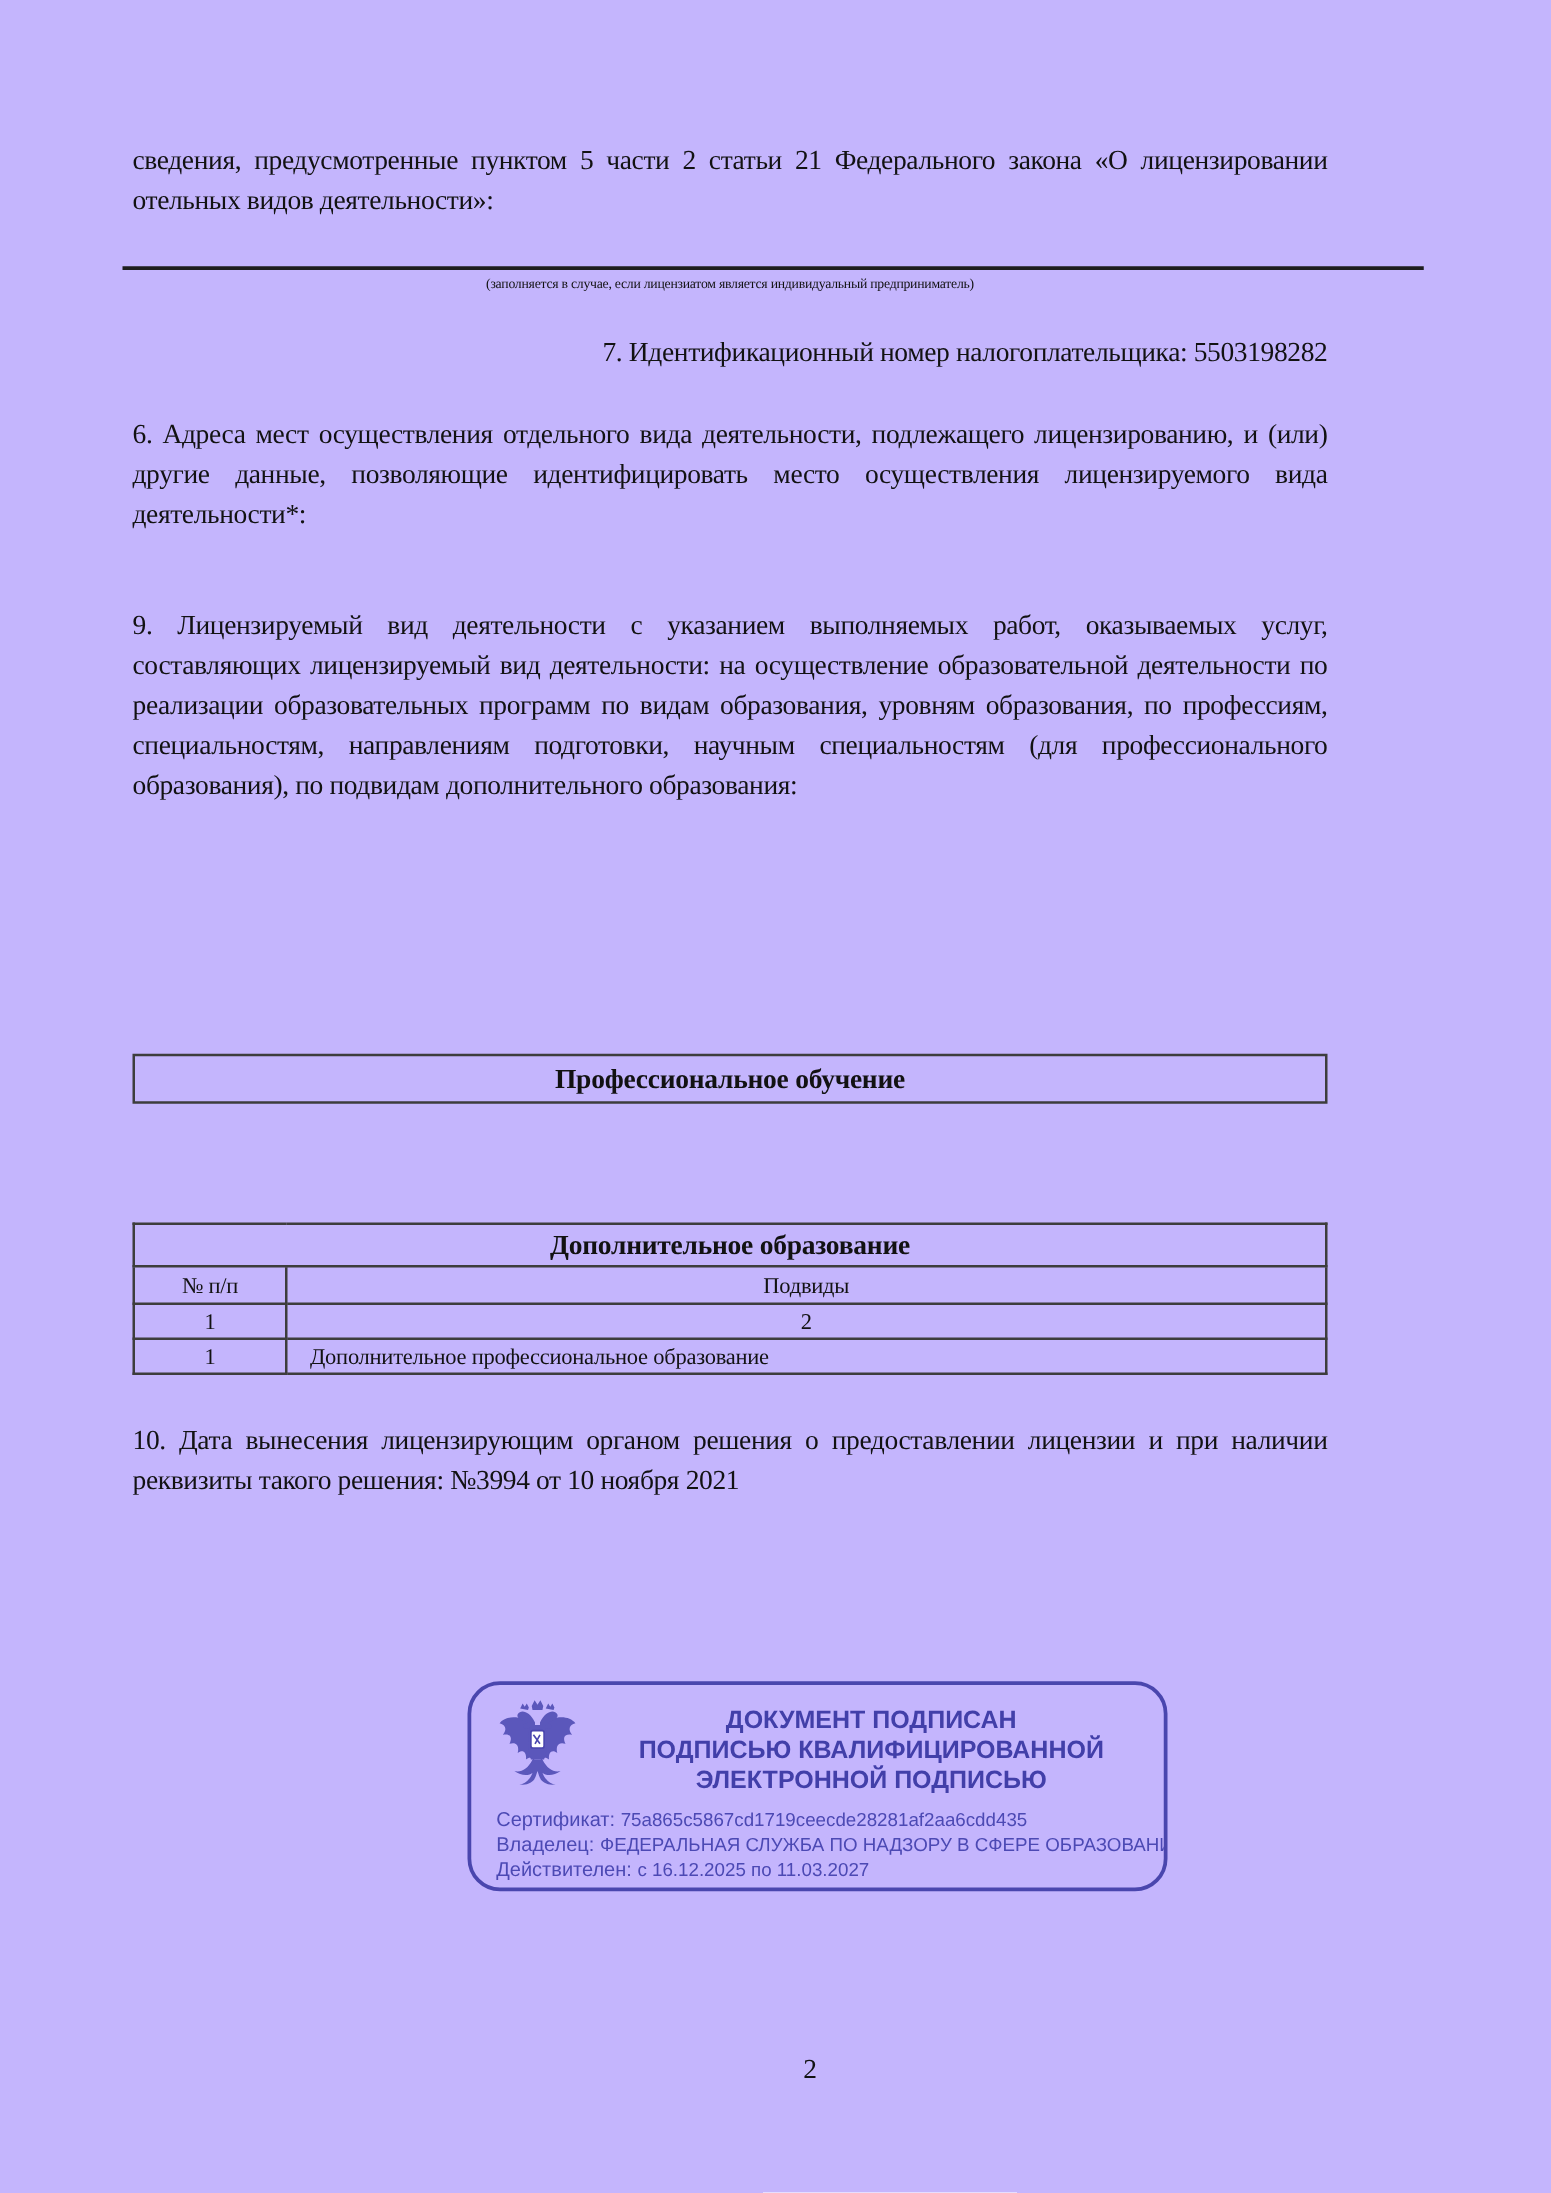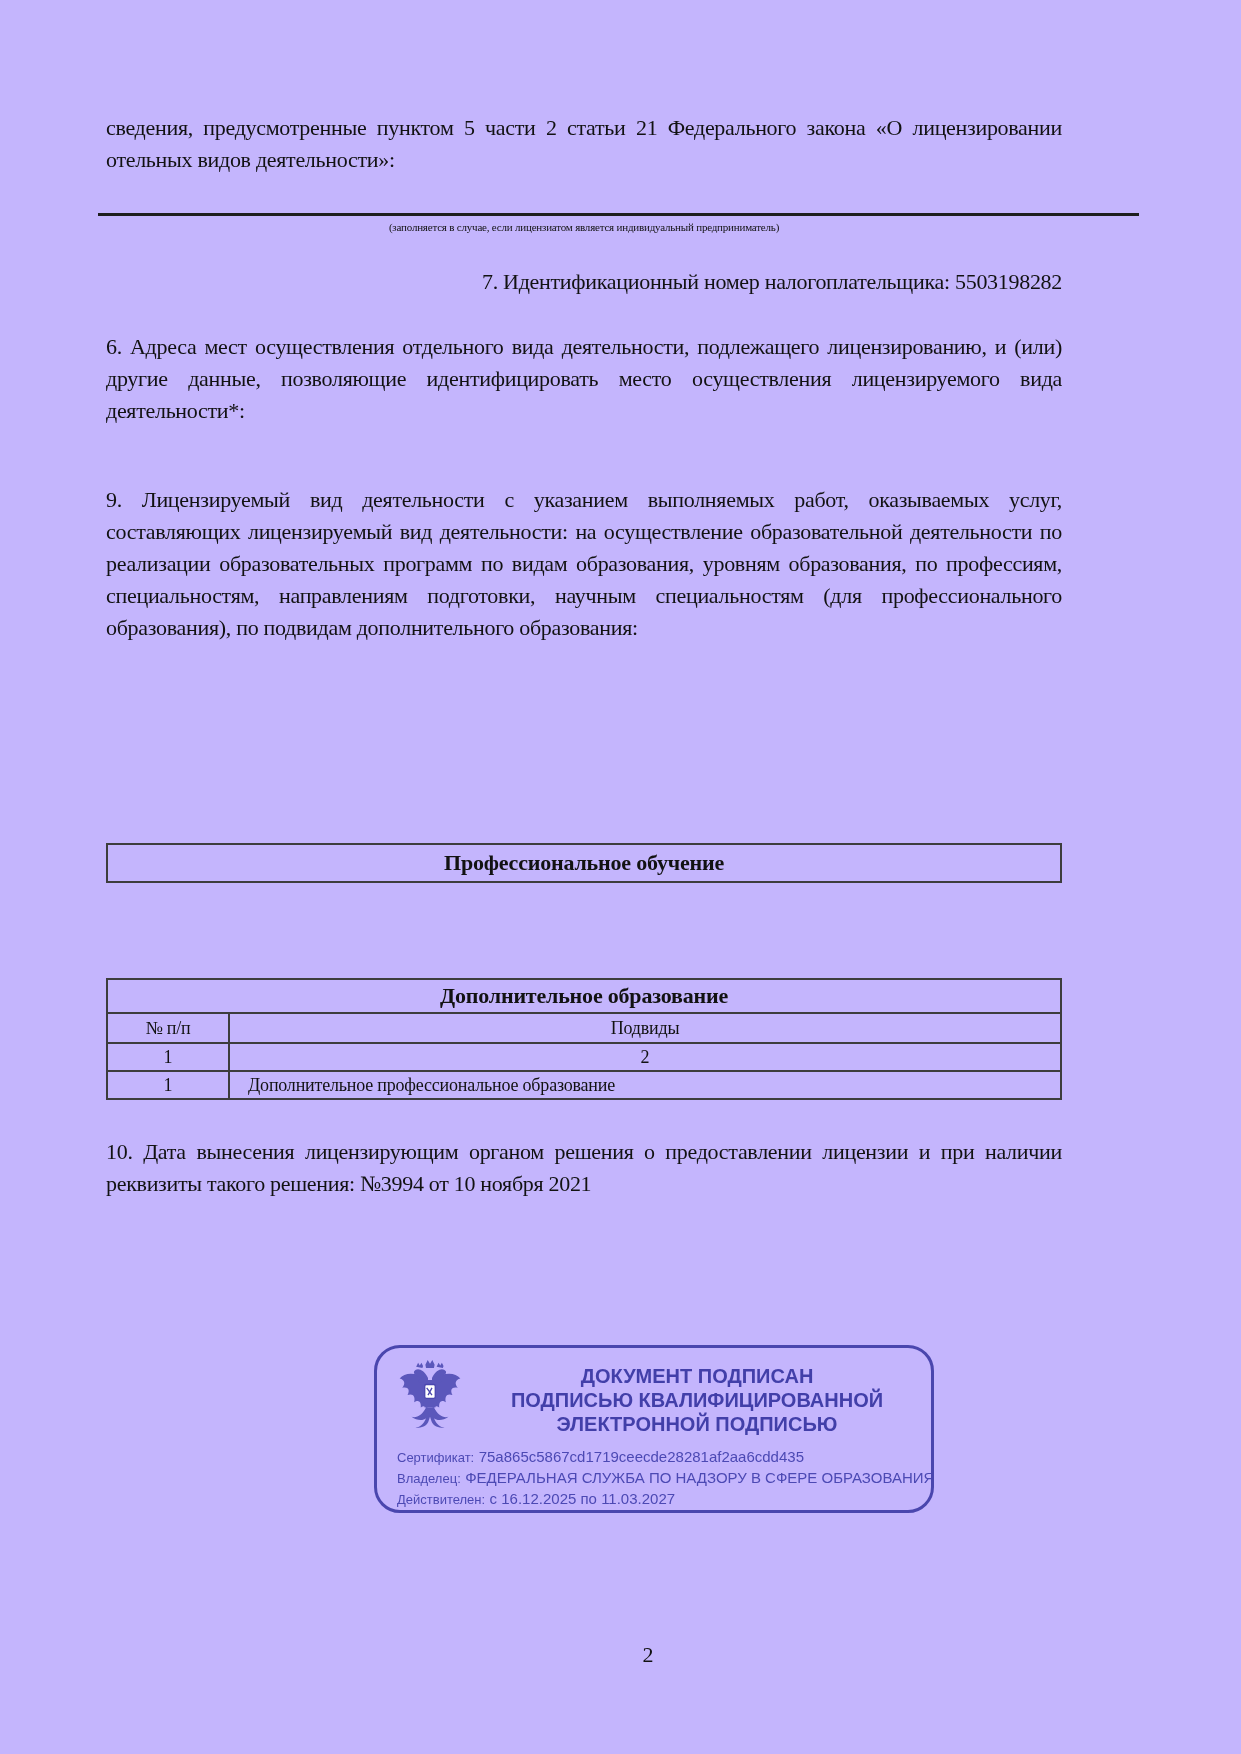--- a/index.html
+++ b/index.html
@@ -102,21 +102,21 @@
     white-space:nowrap;
   }
   .stamp-lines {
     position:absolute;
     left:20px; top:99px;
     width:700px;
     line-height:20px;
     white-space:nowrap;
     color:#4c49b4;
   }
-  .stamp-lines .lbl { font-size:13px; }
+  .stamp-lines .lbl { font-size:16px; }
   .stamp-lines .val { font-size:15px; }
 
   .page-num {
     position:absolute;
     left:598px; top:1642px;
     width:100px;
     text-align:center;
     font-size:22px;
   }
 </style>

